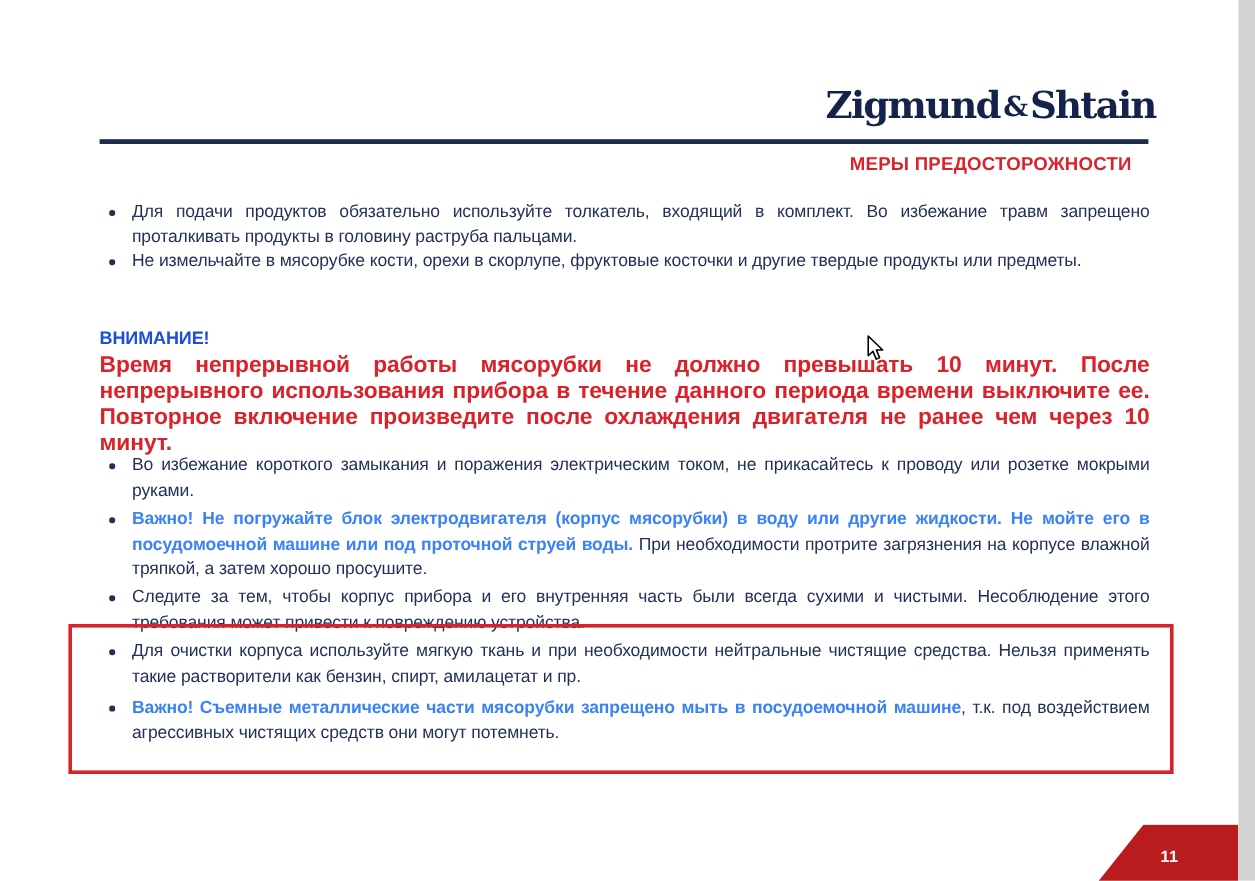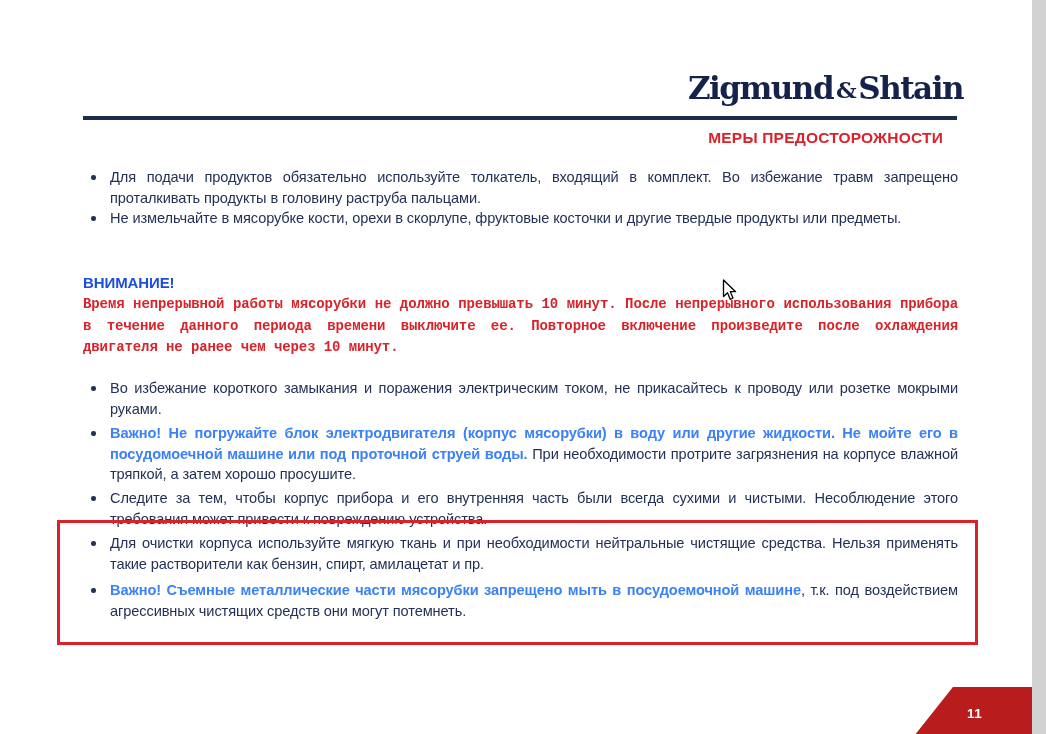--- a/index.html
+++ b/index.html
@@ -25,22 +25,22 @@
     text-align:justify;text-align-last:left;letter-spacing:-0.1px;
   }
   .bullet{padding-left:27px;}
   .dot{
     position:absolute;left:8px;top:8px;width:4.5px;height:4.5px;
     border-radius:50%;background:#233156;
   }
   .red{color:#3b82f6;}
   .b{font-weight:bold;}
   .attention h3{margin:0;font-size:15px;line-height:22px;color:#1d4ed8;}
-  .attention p{margin:0;font-size:14px;line-height:21.7px;color:#d8232a;font-weight:bold;
-    text-align:justify;text-align-last:left;font-family:Liberation Mono, monospace;}
+  .attention p{margin:0;font-size:19px;line-height:21.7px;color:#d8232a;font-weight:bold;
+    text-align:justify;text-align-last:left;}
   .hl-box{
     position:absolute;left:57px;top:520px;width:921px;height:125px;
     border:3px solid #d8232a;box-sizing:border-box;pointer-events:none;
   }
   .corner{
     position:absolute;left:895px;top:687px;width:137px;height:73px;background:#b91c1c;
     clip-path:polygon(42.3% 0,100% 0,100% 100%,0 100%);
   }
   .page-num{
     position:absolute;left:72px;top:19px;color:#ffffff;

